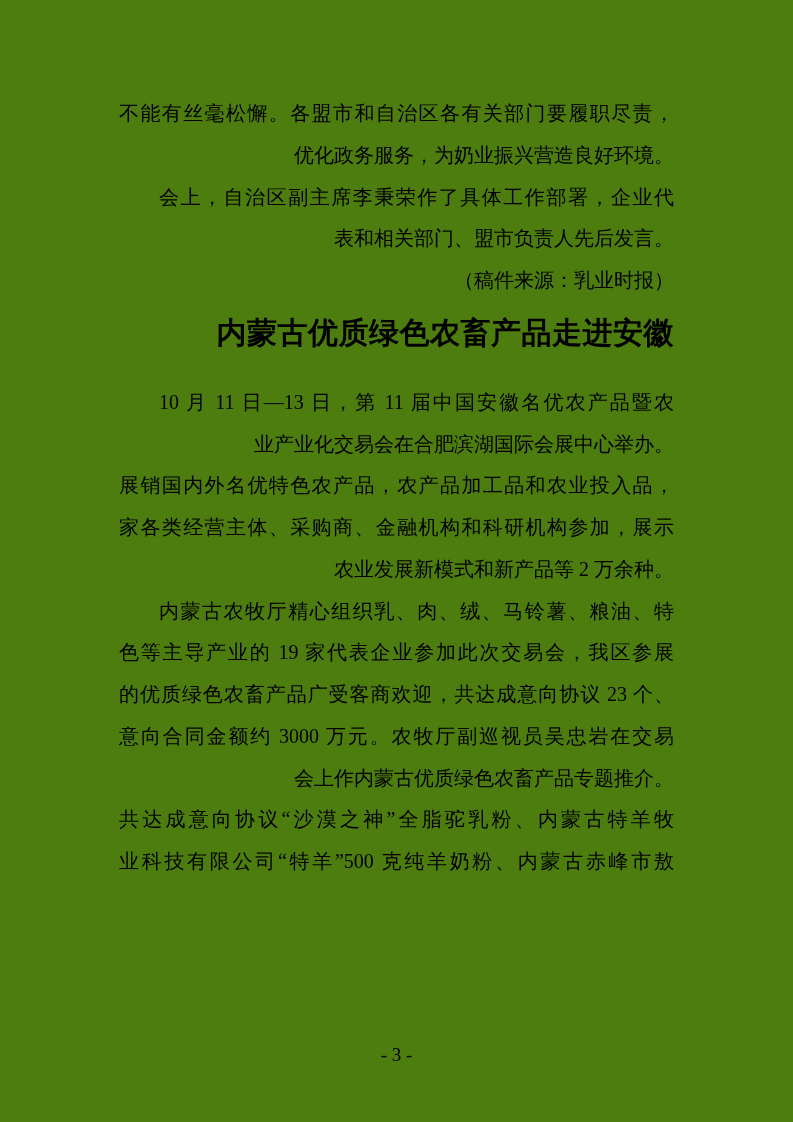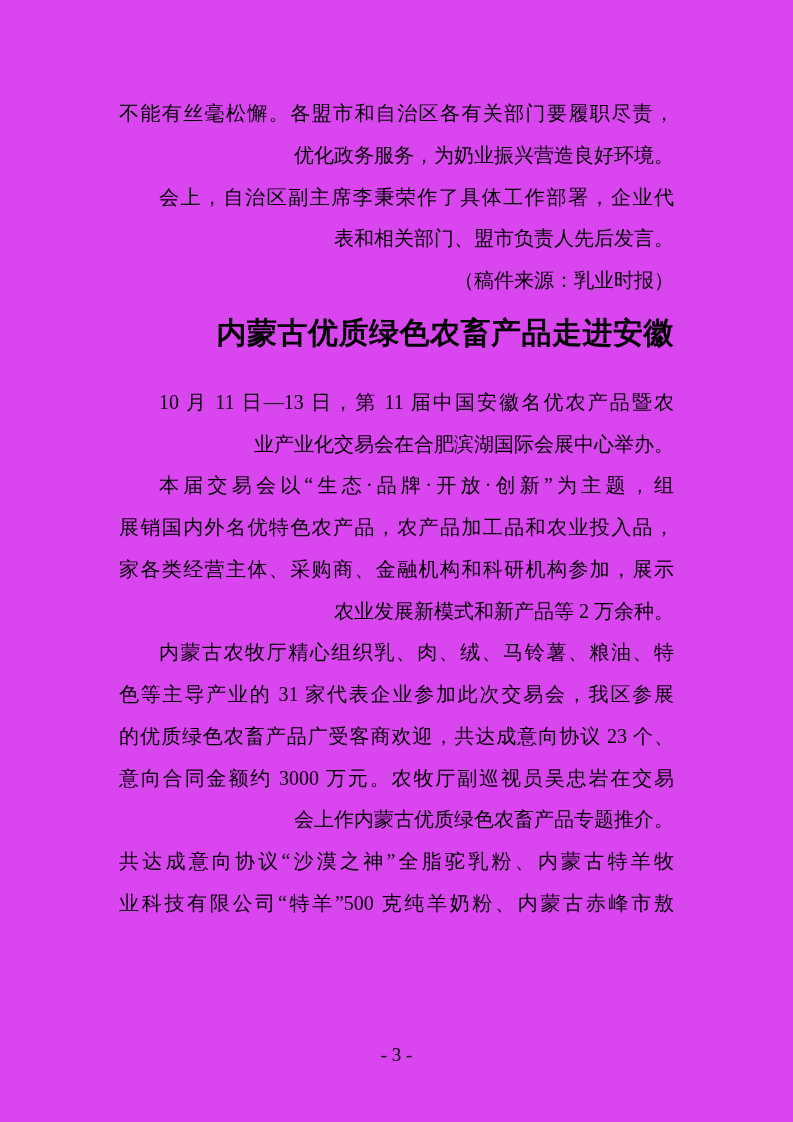--- a/index.html
+++ b/index.html
@@ -4,21 +4,21 @@
 <style>
   html, body {
     margin: 0;
     padding: 0;
     background: #ffffff;
   }
   .page {
     position: relative;
     width: 793px;
     height: 1122px;
-    background: #d946ef;
+    background: #4d7c0f;
     color: #000000;
     font-family: "Liberation Serif", "DejaVu Serif", serif;
     overflow: hidden;
   }
   .content {
     position: absolute;
     left: 119px;
     top: 93px;
     width: 555px;
   }
@@ -68,26 +68,25 @@
         <div class="line justify">不能有丝毫松懈。各盟市和自治区各有关部门要履职尽责，</div>
         <div class="line last">优化政务服务，为奶业振兴营造良好环境。</div>
         <div class="line justify indent">会上，自治区副主席李秉荣作了具体工作部署，企业代</div>
         <div class="line last">表和相关部门、盟市负责人先后发言。</div>
       </div>
     <div class="line source">（稿件来源：乳业时报）</div>
     <h1 class="title">内蒙古优质绿色农畜产品走进安徽</h1>
     <div id="post-title-paragraphs">
         <div class="line justify indent">10 月 11 日—13 日，第 11 届中国安徽名优农产品暨农</div>
         <div class="line last">业产业化交易会在合肥滨湖国际会展中心举办。</div>
-        <div class="line justify indent">本届交易会以“生态·品牌·开放·创新”为主题，组</div>
         <div class="line justify">展销国内外名优特色农产品，农产品加工品和农业投入品，</div>
         <div class="line justify">家各类经营主体、采购商、金融机构和科研机构参加，展示</div>
         <div class="line last">农业发展新模式和新产品等 2 万余种。</div>
         <div class="line justify indent">内蒙古农牧厅精心组织乳、肉、绒、马铃薯、粮油、特</div>
-        <div class="line justify">色等主导产业的 31 家代表企业参加此次交易会，我区参展</div>
+        <div class="line justify">色等主导产业的 19 家代表企业参加此次交易会，我区参展</div>
         <div class="line justify">的优质绿色农畜产品广受客商欢迎，共达成意向协议 23 个、</div>
         <div class="line justify">意向合同金额约 3000 万元。农牧厅副巡视员吴忠岩在交易</div>
         <div class="line last">会上作内蒙古优质绿色农畜产品专题推介。</div>
         <div class="line justify">共达成意向协议“沙漠之神”全脂驼乳粉、内蒙古特羊牧</div>
         <div class="line justify">业科技有限公司“特羊”500 克纯羊奶粉、内蒙古赤峰市敖</div>
       </div>
   </div>
   <div class="page-number">- 3 -</div>
 </div>
 

